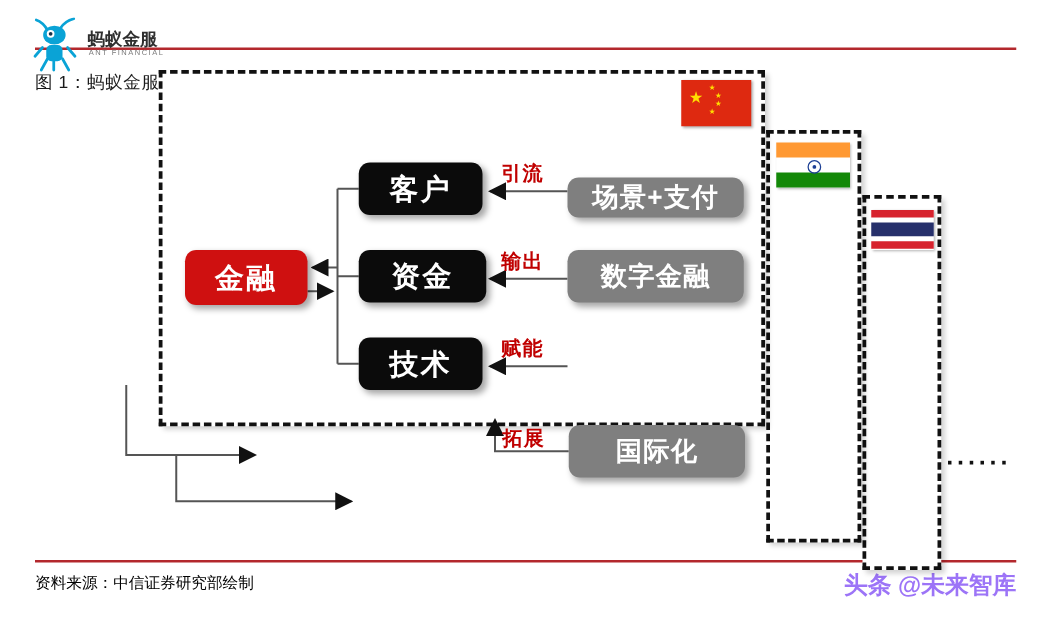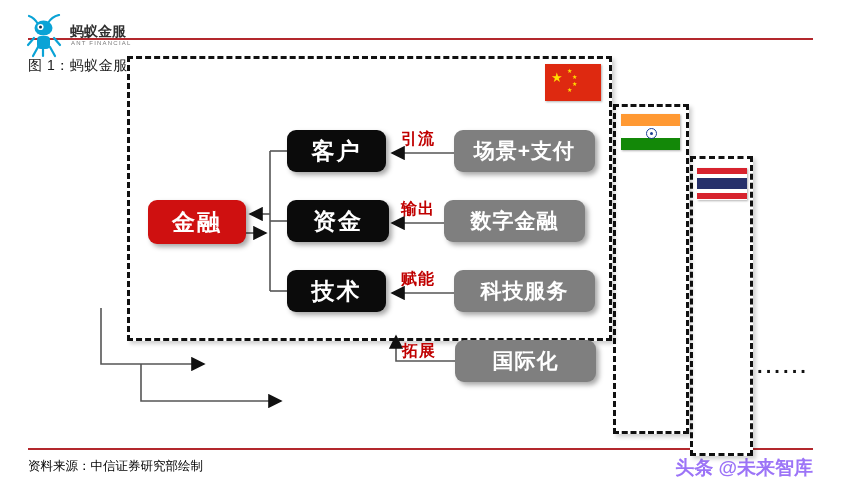--- a/index.html
+++ b/index.html
@@ -48,22 +48,22 @@
         color:#ffffff;font-weight:bold;box-shadow:3px 3px 5px rgba(0,0,0,.35);
         font-family:"Liberation Sans","DejaVu Sans",sans-serif;z-index:6;letter-spacing:2px;}
   .node.black{background:#0b0b0b;font-size:23px;}
   .node.red{background:#cf1010;font-size:23px;}
   .node.gray{background:#7f7f7f;font-size:21px;letter-spacing:1px;}
 
   #node-finance{left:148px;top:154px;width:98px;height:44px;}
   #node-customer{left:287px;top:84px;width:99px;height:42px;}
   #node-capital{left:287px;top:154px;width:102px;height:42px;}
   #node-tech{left:287px;top:224px;width:99px;height:42px;}
-  #node-scene{left:454px;top:84px;width:141px;height:42px;}
-  #node-digital{left:444px;top:154px;width:141px;height:42px;}
+  #node-scene{left:454px;top:96px;width:141px;height:32px;}
+  #node-digital{left:454px;top:154px;width:141px;height:42px;}
   #node-service{left:454px;top:224px;width:141px;height:42px;}
   #node-global{left:455px;top:294px;width:141px;height:42px;z-index:7;}
 
   
   .rel-label{position:absolute;color:#c00000;font-size:16px;font-weight:bold;z-index:8;
              white-space:nowrap;letter-spacing:1px;}
   #rel-drain{left:401px;top:83px;}
   #rel-output{left:401px;top:153px;}
   #rel-empower{left:401px;top:223px;}
   #rel-expand{left:402px;top:295px;}
@@ -140,21 +140,20 @@
       <path d="M141,318 L141,355 L281,355" marker-end="url(#ah)"></path>
     </g>
   </svg>
 
   <div class="node red" id="node-finance">金融</div>
   <div class="node black" id="node-customer">客户</div>
   <div class="node black" id="node-capital">资金</div>
   <div class="node black" id="node-tech">技术</div>
   <div class="node gray" id="node-scene">场景+支付</div>
   <div class="node gray" id="node-digital">数字金融</div>
-  <div class="node gray" id="node-service">科技服务</div>
   <div class="node gray" id="node-global">国际化</div>
 
   <div class="rel-label" id="rel-drain">引流</div>
   <div class="rel-label" id="rel-output">输出</div>
   <div class="rel-label" id="rel-empower">赋能</div>
   <div class="rel-label" id="rel-expand">拓展</div>
 
   <div id="ellipsis">······</div>
 </div>
 

